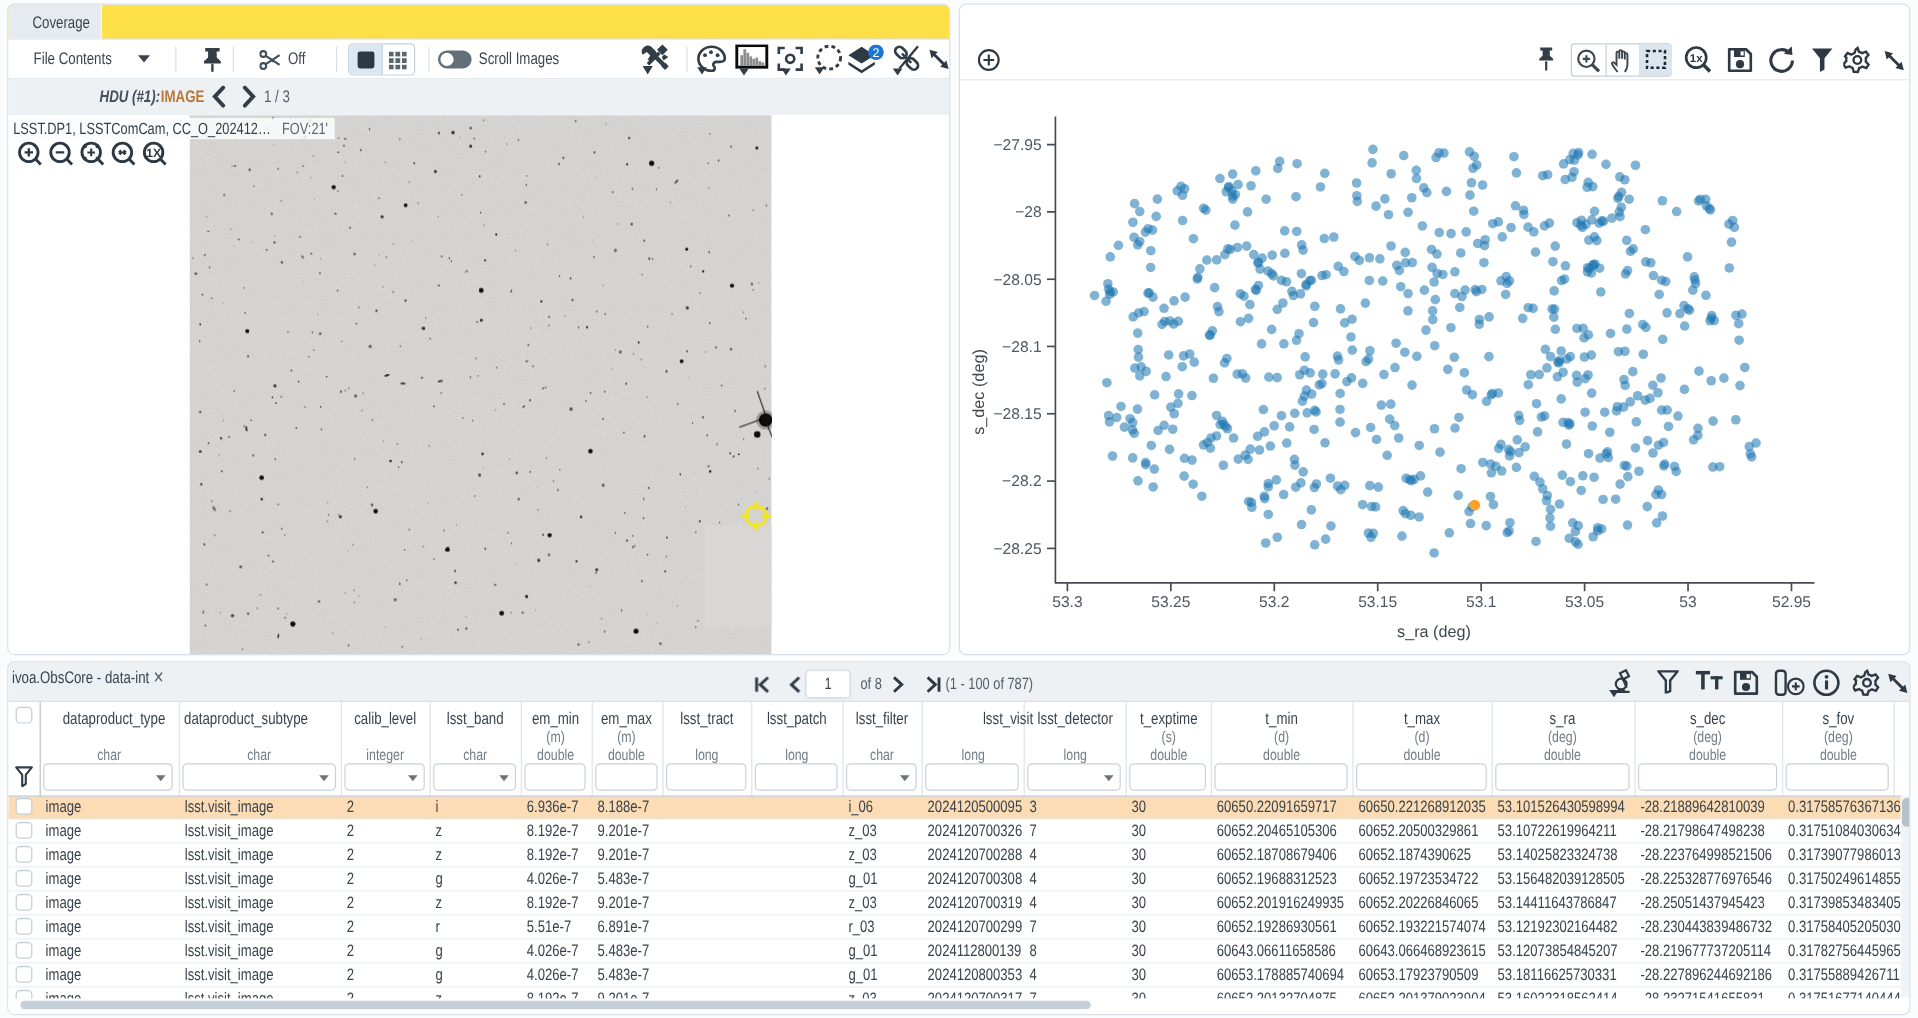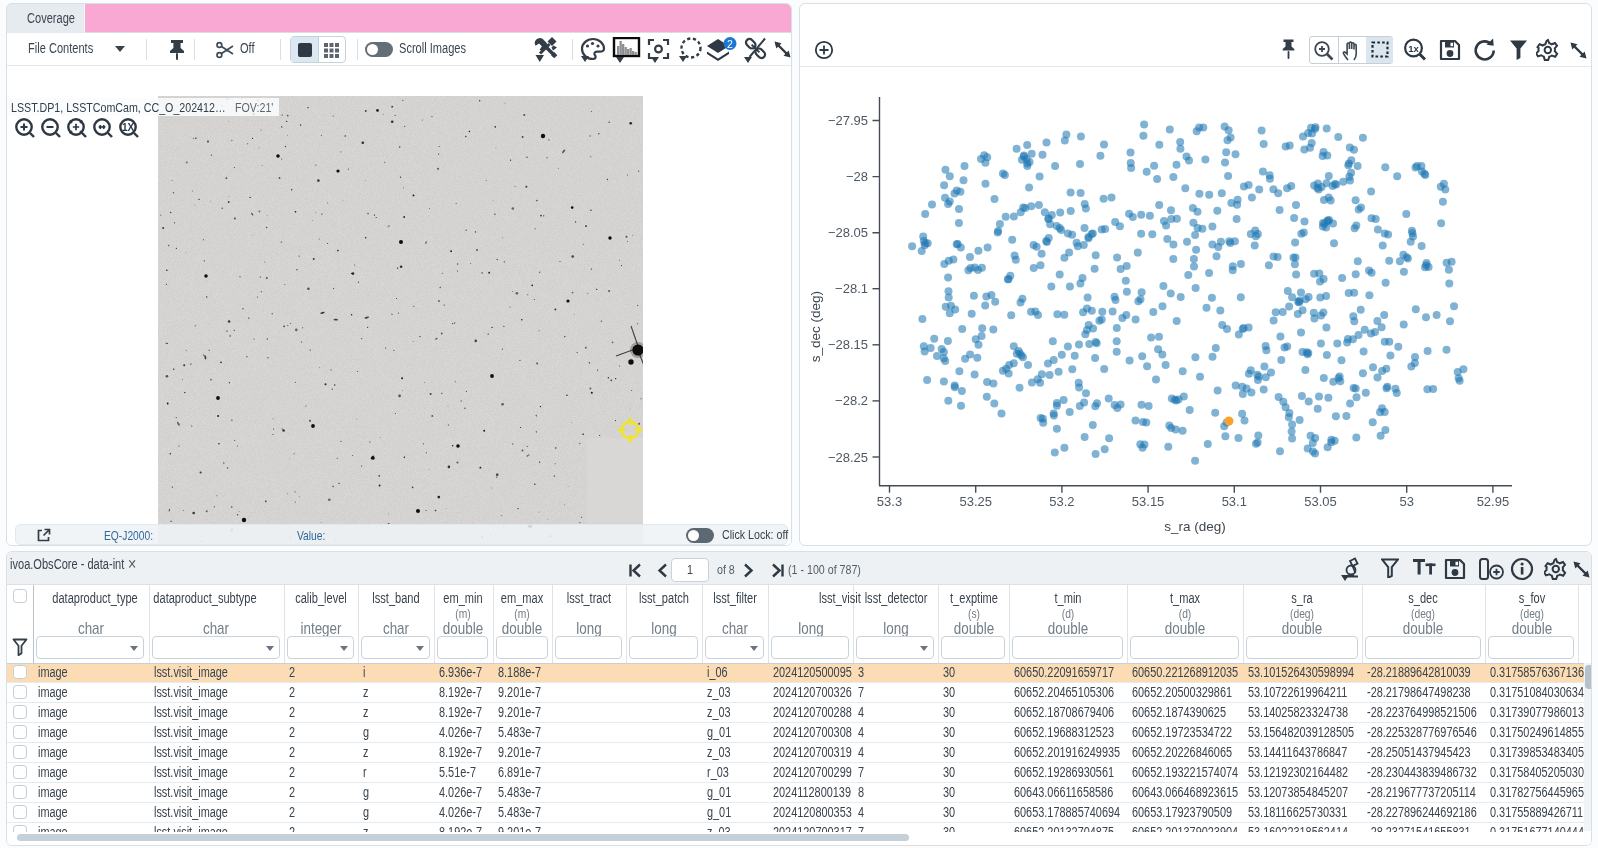--- a/index.html
+++ b/index.html
@@ -1,21 +1,21 @@
 <!DOCTYPE html>
 <html><head>
 <meta charset="utf-8">
 <style>
   * { margin:0; padding:0; box-sizing:border-box; }
   html,body { width:1598px; height:848px; background:#fbfcfd; font-family:"Liberation Sans",sans-serif; overflow:hidden; }
   .panel { position:absolute; background:#fff; border:1px solid #d8dfe5; border-radius:6px; overflow:hidden; }
   #pL { left:6px; top:3px; width:786px; height:543px; }
   #pR { left:799px; top:3px; width:793px; height:543px; }
   #pB { left:6px; top:551px; width:1586px; height:295px; }
-  .tabrow { position:absolute; left:0; top:0; right:0; height:29px; background:#f9a8d4; border-bottom:1px solid #d7dee3; }
+  .tabrow { position:absolute; left:0; top:0; right:0; height:29px; background:#fde047; border-bottom:1px solid #d7dee3; }
   .tab { position:absolute; top:0; height:29px; font-size:14px; color:#3b454f; text-align:center; line-height:28px; }
   .tab.active { background:#fff; border-top:3px solid #1d252d; height:30px; }
   .tab.active > span { line-height:25px; }
   .cx { display:inline-block; transform:scaleX(0.79); transform-origin:0 50%; white-space:nowrap; }
   .cxc { position:absolute; left:50%; width:400px; margin-left:-200px; top:0; bottom:0; text-align:center; transform:scaleX(0.79); transform-origin:50% 50%; white-space:nowrap; }
   .icon { position:absolute; }
   .vline { position:absolute; width:1px; background:#d9dfe4; }
   .txt { position:absolute; white-space:nowrap; }
 
   
@@ -31,21 +31,21 @@
   .tkx { font-size:13px; fill:#4e5862; text-anchor:middle; font-family:"Liberation Sans",sans-serif; }
   .tky { font-size:13px; fill:#4e5862; text-anchor:end; font-family:"Liberation Sans",sans-serif; }
   .pt  { fill:#1f77b4; fill-opacity:0.57; }
 
   
   #bhead { position:absolute; left:0; top:0; right:0; height:33px; background:#edf1f4; border-bottom:1px solid #dbe1e6; }
   #btable { position:absolute; left:0; top:33px; right:0; bottom:0; background:#fff; }
   .vsep { position:absolute; top:0; width:1px; height:246px; background:#dde3e8; }
   .hname { position:absolute; top:5px; height:16px; font-size:14px; color:#39434d; text-align:center; line-height:16px; white-space:nowrap; }
   .hunit { position:absolute; top:21px; height:15px; line-height:15px; font-size:13px; color:#727d86; text-align:center; white-space:nowrap; }
-  .htype { position:absolute; top:36px; height:15px; line-height:15px; font-size:17px; color:#727d86; text-align:center; white-space:nowrap; }
+  .htype { position:absolute; top:36px; height:15px; line-height:15px; font-size:13px; color:#727d86; text-align:center; white-space:nowrap; }
   .hfilt { position:absolute; top:51px; height:23px; background:#fff; border:1px solid #c9d2d9; border-radius:4px; }
   .ddar { position:absolute; right:5px; top:9px; width:0; height:0; border-left:4px solid transparent; border-right:4px solid transparent; border-top:5px solid #6a7580; }
   .ffun { position:absolute; }
   .cbx { position:absolute; width:14px; height:14px; background:#fff; border:1px solid #c2cdd5; border-radius:3.5px; }
   .trow { position:absolute; left:0; width:1577px; height:20px; border-bottom:1px solid #e6ebef; background:#fff; }
   .trow.sel { background:#fbdcb4; }
   .tc { position:absolute; top:0; height:20px; line-height:19px; font-size:13.8px; color:#39434d; white-space:nowrap; transform:scaleX(0.79); transform-origin:0 50%; }
   .pgt { font-size:13.5px; color:#525d67; }
 </style>
 </head>
@@ -166,20 +166,31 @@
       </svg>
     <svg class="icon" style="left:765px;top:6px" width="21" height="21" viewBox="0 0 21 21">
         <g stroke="#2e3944" stroke-width="2.4" fill="#2e3944">
           <path d="M5 5 L16 16" fill="none"></path>
           <path d="M2.5 2.5 l7 1.8 -5.2 5.2 z" stroke="none"></path>
           <path d="M18.5 18.5 l-7-1.8 5.2-5.2 z" stroke="none"></path>
         </g>
       </svg>
   </div>
 
+  <div id="lhdu">
+    <div class="txt" style="left:76px;top:6px;font-size:14px;color:#434e58;font-style:italic;font-weight:bold;"><span class="cx">HDU (#1):</span></div>
+    <div class="txt" style="left:127px;top:6px;font-size:14px;color:#b97735;font-weight:bold;"><span class="cx">IMAGE</span></div>
+    <svg class="icon" style="left:168px;top:5px" width="14" height="19" viewBox="0 0 14 19">
+        <path d="M11 2 L4 9.5 11 17" stroke="#323d47" stroke-width="3.2" fill="none" stroke-linecap="round"></path>
+      </svg>
+    <svg class="icon" style="left:194px;top:5px" width="14" height="19" viewBox="0 0 14 19">
+        <path d="M3 2 L10 9.5 3 17" stroke="#323d47" stroke-width="3.2" fill="none" stroke-linecap="round"></path>
+      </svg>
+    <div class="txt" style="left:213px;top:6px;font-size:14px;color:#525d67;"><span class="cx">1 / 3</span></div>
+  </div>
 
   <div id="limg">
     <svg style="position:absolute;left:151px;top:0" width="485" height="451" viewBox="0 0 485 451">
       <defs>
         <filter id="nz" x="0" y="0" width="100%" height="100%">
           <feTurbulence type="fractalNoise" baseFrequency="1.25" numOctaves="2" seed="3" stitchTiles="stitch"></feTurbulence>
           <feColorMatrix type="matrix" values="0 0 0 0 0.26  0 0 0 0 0.255  0 0 0 0 0.25  0 0 0 0.5 0"></feColorMatrix>
         </filter>
         <filter id="bl">
             <feGaussianBlur stdDeviation="0.35"></feGaussianBlur>
@@ -661,34 +672,20 @@
           <line x1="126" y1="16" x2="130" y2="20"></line>
       </g>
       <g stroke="#2d3843" stroke-width="2" fill="none">
         <path d="M16 6.5 v7 M12.5 10 h7"></path>
         <path d="M38.5 10 h7"></path>
         <path d="M68 6.8 v6.4 M64.8 10 h6.4 M64 6 l-2.3-2.3 M72 6 l2.3-2.3 M64 14 l-2.3 2.3 M72 14 l2.3 2.3" stroke-width="1.7"></path>
         <path d="M91 10 h6 M91 10 l2-1.7 M91 10 l2 1.7 M97 10 l-2-1.7 M97 10 l-2 1.7" stroke-width="1.7"></path>
       </g>
       <text x="120" y="13.8" text-anchor="middle" font-size="10" font-weight="bold" fill="#2d3843" font-family="Liberation Sans">1X</text>
     </svg>
-    <div id="readout">
-      <svg class="icon" style="left:20px;top:3px" width="15" height="15" viewBox="0 0 15 15">
-          <g stroke="#323d47" stroke-width="1.7" fill="none">
-            <path d="M6 2.5 H2.5 V12.5 H12.5 V9"></path>
-            <path d="M8.5 1.5 h5 v5 M13.5 1.5 L7.5 7.5"></path>
-          </g>
-        </svg>
-      <div class="txt blue" style="left:88px;top:3px;"><span class="cx">EQ-J2000:</span></div>
-      <div class="txt blue" style="left:281px;top:3px;"><span class="cx">Value:</span></div>
-      <div class="icon" style="left:670px;top:3px;width:28px;height:15px;background:#5c6872;border-radius:8px;">
-          <div style="position:absolute;left:2px;top:2px;width:11px;height:11px;background:#fff;border-radius:50%;"></div>
-        </div>
-      <div class="txt" style="left:706px;top:2px;font-size:13.5px;color:#39434d;"><span class="cx">Click Lock: off</span></div>
-    </div>
   </div>
 </div>
 
 <div id="pR" class="panel">
   <div id="rtoolbar">
     <svg class="icon" style="left:14px;top:7px" width="20" height="20" viewBox="0 0 20 20">
         <g stroke="#2e3944" stroke-width="1.8" fill="none">
           <circle cx="10" cy="10" r="8.2"></circle>
           <path d="M10 5.5 v9 M5.5 10 h9"></path>
         </g>

